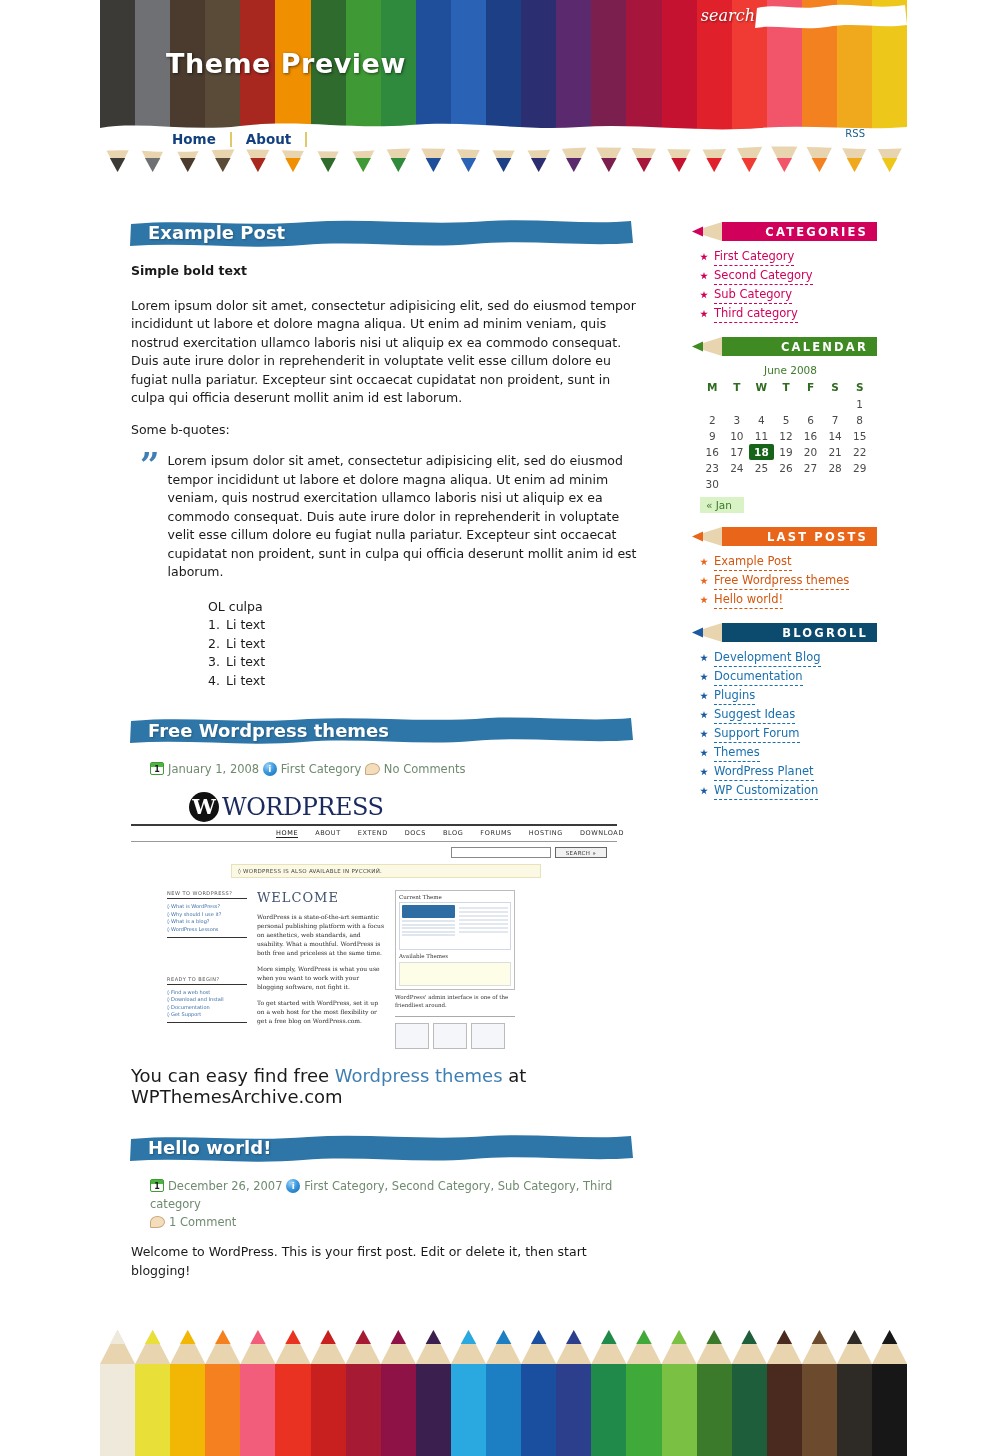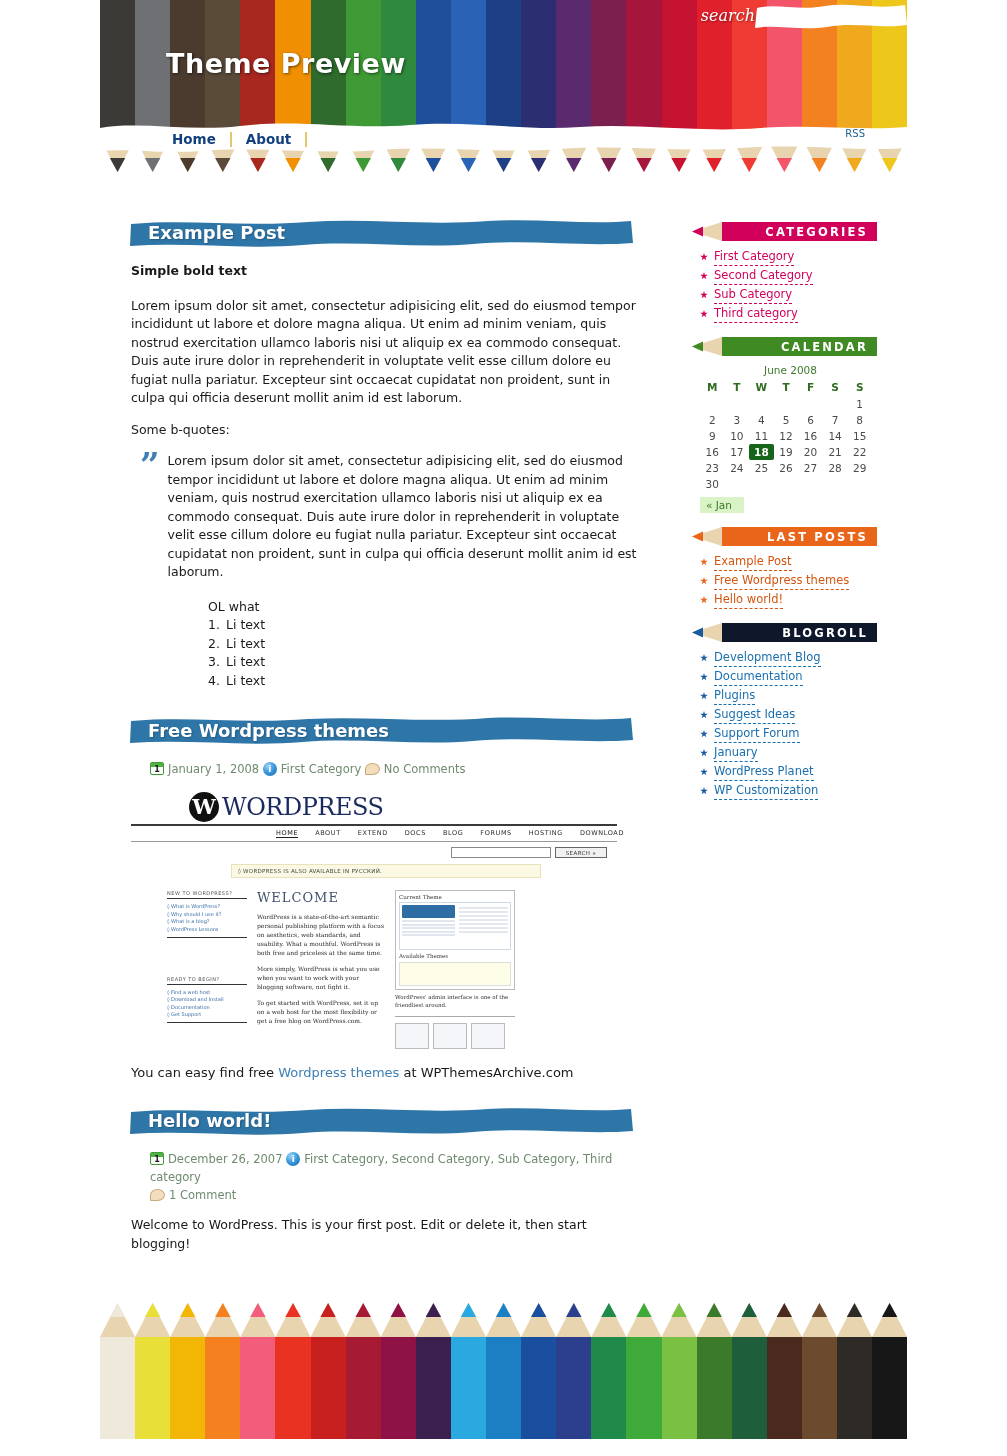--- a/index.html
+++ b/index.html
@@ -203,21 +203,21 @@
   .wp-thumb .tl { width:52%; background:#fff; padding:2px;}
   .wp-thumb .tl .bar { height:13px; background:#2e6da4; border-radius:1px; margin-bottom:2px;}
   .wp-thumb .tl .rw { height:2px; background:#dfe6ee; margin:1.5px 0;}
   .wp-thumb .tr { width:48%; background:#fff; padding:2px;}
   .wp-thumb .tr .rw { height:2px; background:#e3e8ee; margin:2px 0;}
   .wp-thumb2 { height:24px; background:#fdfde8; border:1px solid #ddd; margin-top:3px; }
   .wp-cap { font-family:"DejaVu Serif","Liberation Serif",serif; font-size:5.5px; color:#333; margin-top:3px; line-height:8px;}
   .wp-tiles { display:flex; gap:4px; margin-top:7px; padding-top:6px; border-top:1px solid #aaa;}
   .wp-tiles .tile { width:34px; height:26px; border:1px solid #bbb; background:#f4f6f9; }
 
-  .outro { font-size:13px; color:#1a1a1a; margin:0 0 4px 3px; }
+  .outro { font-size:18px; color:#1a1a1a; margin:0 0 4px 3px; }
   .outro a { color:#3e7fb3; text-decoration:none; }
 
   
   .widget { margin-bottom:14px; }
   .pencil-head {
     position:relative; height:19px; display:flex; align-items:center;
     margin-bottom:8px;
   }
   .pencil-head .pt {
     width:30px; height:19px; position:relative; flex:0 0 auto;
@@ -447,21 +447,21 @@
           <p class="bold-lead">Simple bold text</p>
           <p>Lorem ipsum dolor sit amet, consectetur adipisicing elit, sed do eiusmod tempor incididunt ut labore et dolore magna aliqua. Ut enim ad minim veniam, quis nostrud exercitation ullamco laboris nisi ut aliquip ex ea commodo consequat. Duis aute irure dolor in reprehenderit in voluptate velit esse cillum dolore eu fugiat nulla pariatur. Excepteur sint occaecat cupidatat non proident, sunt in culpa qui officia deserunt mollit anim id est laborum.</p>
           <p>Some b-quotes:</p>
           <div class="bq-wrap">
             <div class="bq-mark">”</div>
             <div class="bq-text">Lorem ipsum dolor sit amet, consectetur adipisicing elit, sed do eiusmod tempor incididunt ut labore et dolore magna aliqua. Ut enim ad minim veniam, quis nostrud exercitation ullamco laboris nisi ut aliquip ex ea commodo consequat. Duis aute irure dolor in reprehenderit in voluptate velit esse cillum dolore eu fugiat nulla pariatur. Excepteur sint occaecat cupidatat non proident, sunt in culpa qui officia deserunt mollit anim id est laborum.</div>
           </div>
           <ul class="ul-outer">
             <li>
               <ul class="ol-inner">
-                <li class="ol-label">OL what</li>
+                <li class="ol-label">OL culpa</li>
                 <li class="numbered"><span class="num">1.</span><span>Li text</span></li>
                 <li class="numbered"><span class="num">2.</span><span>Li text</span></li>
                 <li class="numbered"><span class="num">3.</span><span>Li text</span></li>
                 <li class="numbered"><span class="num">4.</span><span>Li text</span></li>
               </ul>
             </li>
           </ul>
         </div>
       </div>
 
@@ -736,21 +736,21 @@
             </li>
         </ul>
       </div>
 
       <div class="widget">
         <div class="pencil-head">
           <div class="pt">
             <div class="wd"></div>
               <div class="tp" style="background: rgb(26, 90, 158);"></div>
           </div>
-          <div class="pb" style="background: #0f172a; text-align: center;">
+          <div class="pb" style="background: #0c4a6e; text-align: center;">
               <span>BLOGROLL</span>
             </div>
         </div>
         <ul class="wlist">
           <li>
               <span class="bul" style="color: rgb(26, 90, 158); --bc: #1a5a9e; background: transparent;">
                 <i style="display: block; width: 100%; height: 100%; background: rgb(26, 90, 158); clip-path: polygon(50% 0px, 61% 35%, 98% 35%, 68% 57%, 79% 92%, 50% 70%, 21% 92%, 32% 57%, 2% 35%, 39% 35%);"></i>
               </span>
               <a href="#" style="color: rgb(26, 111, 174);">Development Blog</a>
             </li>
@@ -775,21 +775,21 @@
           <li>
               <span class="bul" style="color: rgb(26, 90, 158); --bc: #1a5a9e; background: transparent;">
                 <i style="display: block; width: 100%; height: 100%; background: rgb(26, 90, 158); clip-path: polygon(50% 0px, 61% 35%, 98% 35%, 68% 57%, 79% 92%, 50% 70%, 21% 92%, 32% 57%, 2% 35%, 39% 35%);"></i>
               </span>
               <a href="#" style="color: rgb(26, 111, 174);">Support Forum</a>
             </li>
           <li>
               <span class="bul" style="color: rgb(26, 90, 158); --bc: #1a5a9e; background: transparent;">
                 <i style="display: block; width: 100%; height: 100%; background: rgb(26, 90, 158); clip-path: polygon(50% 0px, 61% 35%, 98% 35%, 68% 57%, 79% 92%, 50% 70%, 21% 92%, 32% 57%, 2% 35%, 39% 35%);"></i>
               </span>
-              <a href="#" style="color: rgb(26, 111, 174);">January</a>
+              <a href="#" style="color: rgb(26, 111, 174);">Themes</a>
             </li>
           <li>
               <span class="bul" style="color: rgb(26, 90, 158); --bc: #1a5a9e; background: transparent;">
                 <i style="display: block; width: 100%; height: 100%; background: rgb(26, 90, 158); clip-path: polygon(50% 0px, 61% 35%, 98% 35%, 68% 57%, 79% 92%, 50% 70%, 21% 92%, 32% 57%, 2% 35%, 39% 35%);"></i>
               </span>
               <a href="#" style="color: rgb(26, 111, 174);">WordPress Planet</a>
             </li>
           <li>
               <span class="bul" style="color: rgb(26, 90, 158); --bc: #1a5a9e; background: transparent;">
                 <i style="display: block; width: 100%; height: 100%; background: rgb(26, 90, 158); clip-path: polygon(50% 0px, 61% 35%, 98% 35%, 68% 57%, 79% 92%, 50% 70%, 21% 92%, 32% 57%, 2% 35%, 39% 35%);"></i>

